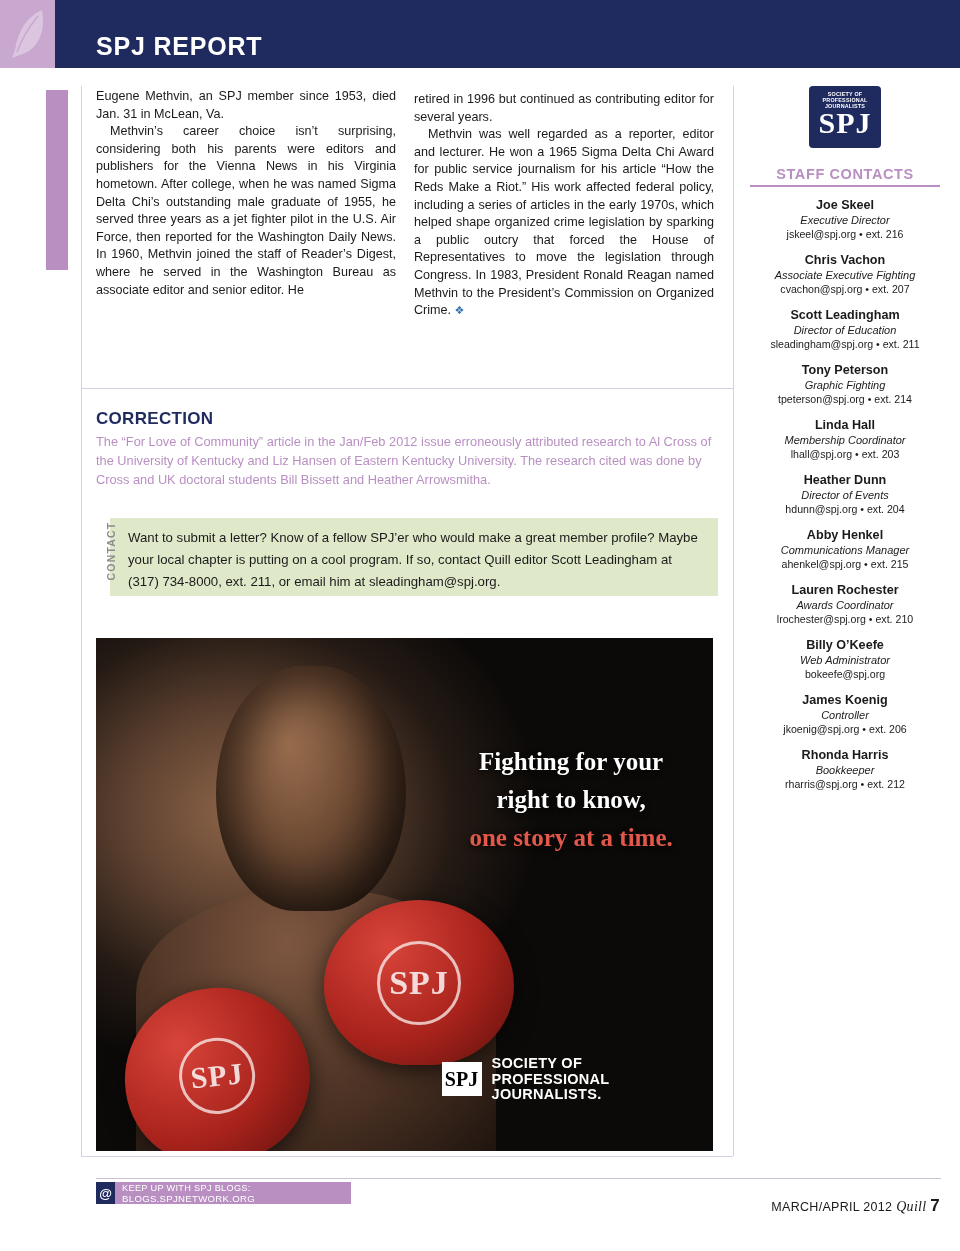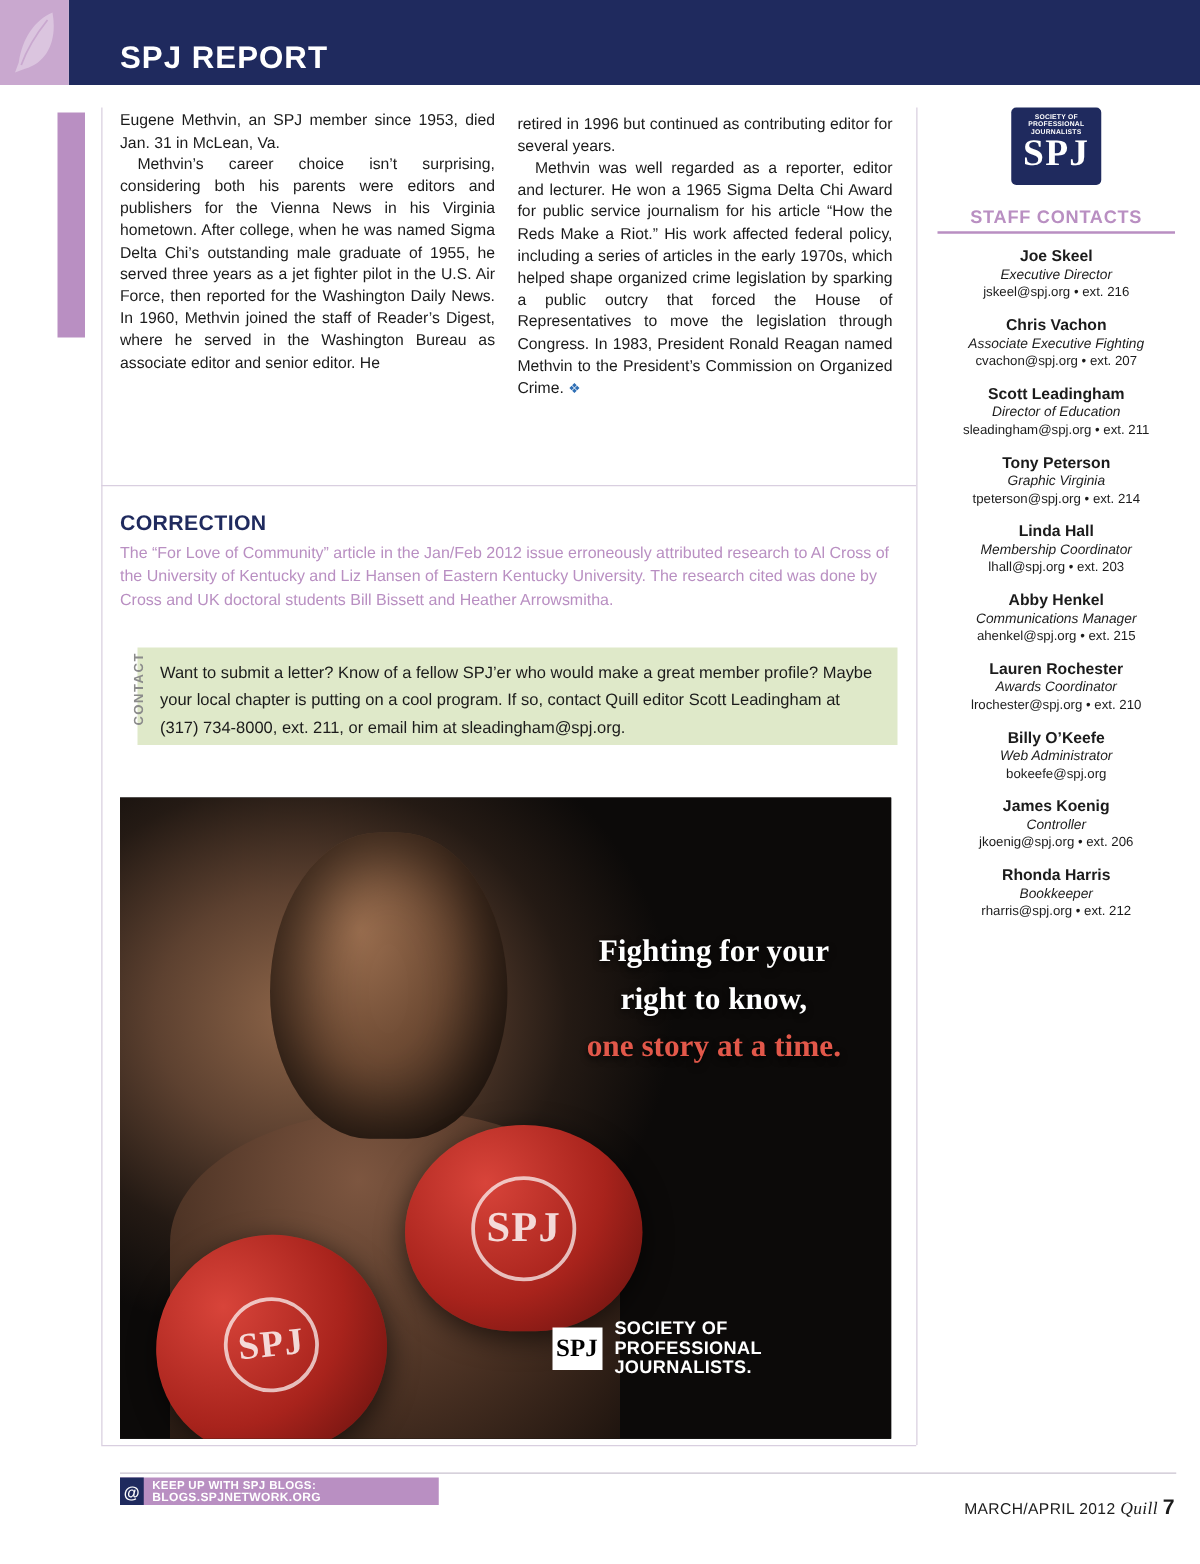--- a/index.html
+++ b/index.html
@@ -297,21 +297,21 @@
   }
   .blog-at {
     width: 22px; height: 22px;
     background: #1f2a5e;
     color: #ffffff;
     font-size: 13px; font-weight: bold;
     display: flex; align-items: center; justify-content: center;
   }
   .blog-text {
     color: #ffffff; font-size: 9.2px; letter-spacing: .3px;
-    padding-left: 7px; font-weight: bold;
+    padding-left: 7px; font-weight: normal;
   }
   .blog-text .url { font-size: 9.6px; }
   .footer-right {
     position: absolute;
     right: 20px; top: 1196px;
     font-size: 12.5px;
     color: #1b1b1b;
     letter-spacing: .3px;
   }
   .footer-right .quill {
@@ -420,27 +420,32 @@
     <div class="staff-title">Associate Executive Fighting</div>
     <div class="staff-contact">cvachon@spj.org • ext. 207</div>
   </div>
   <div class="staff-entry">
     <div class="staff-name">Scott Leadingham</div>
     <div class="staff-title">Director of Education</div>
     <div class="staff-contact">sleadingham@spj.org • ext. 211</div>
   </div>
   <div class="staff-entry">
     <div class="staff-name">Tony Peterson</div>
-    <div class="staff-title">Graphic Virginia</div>
+    <div class="staff-title">Graphic Fighting</div>
     <div class="staff-contact">tpeterson@spj.org • ext. 214</div>
   </div>
   <div class="staff-entry">
     <div class="staff-name">Linda Hall</div>
     <div class="staff-title">Membership Coordinator</div>
     <div class="staff-contact">lhall@spj.org • ext. 203</div>
+  </div>
+  <div class="staff-entry">
+    <div class="staff-name">Heather Dunn</div>
+    <div class="staff-title">Director of Events</div>
+    <div class="staff-contact">hdunn@spj.org • ext. 204</div>
   </div>
   <div class="staff-entry">
     <div class="staff-name">Abby Henkel</div>
     <div class="staff-title">Communications Manager</div>
     <div class="staff-contact">ahenkel@spj.org • ext. 215</div>
   </div>
   <div class="staff-entry">
     <div class="staff-name">Lauren Rochester</div>
     <div class="staff-title">Awards Coordinator</div>
     <div class="staff-contact">lrochester@spj.org • ext. 210</div>

